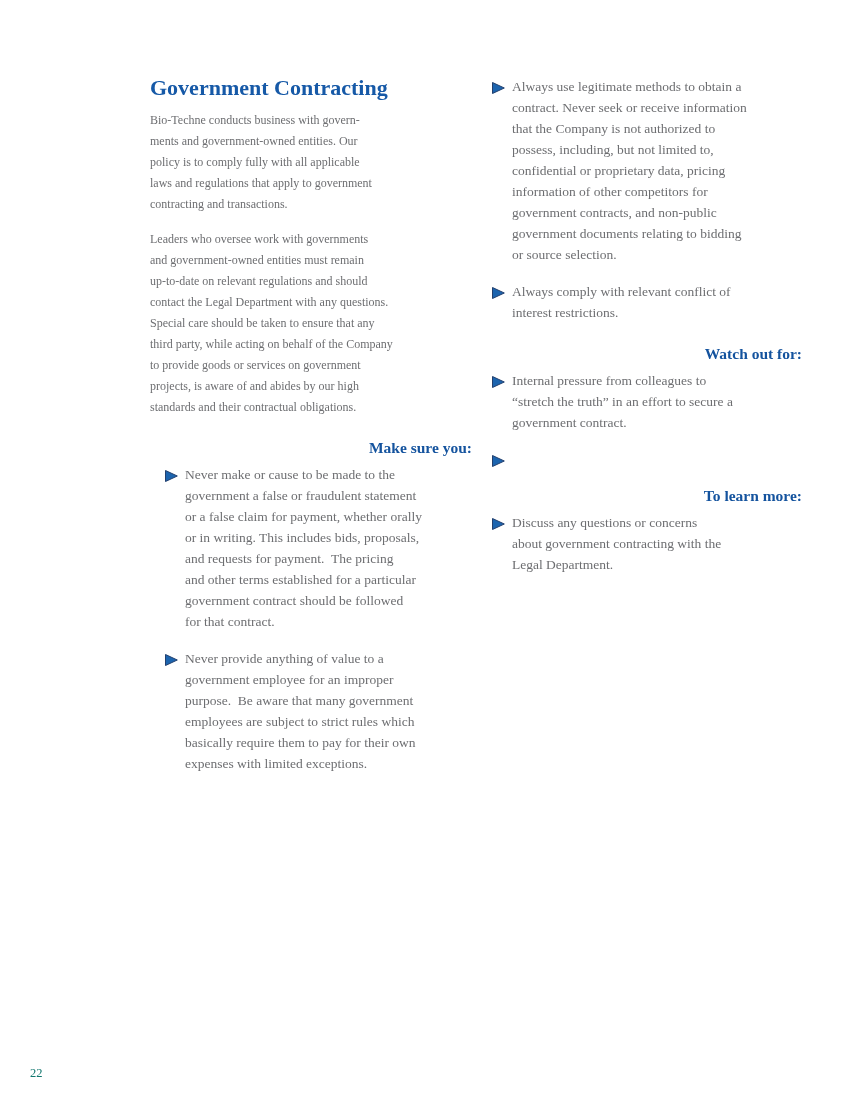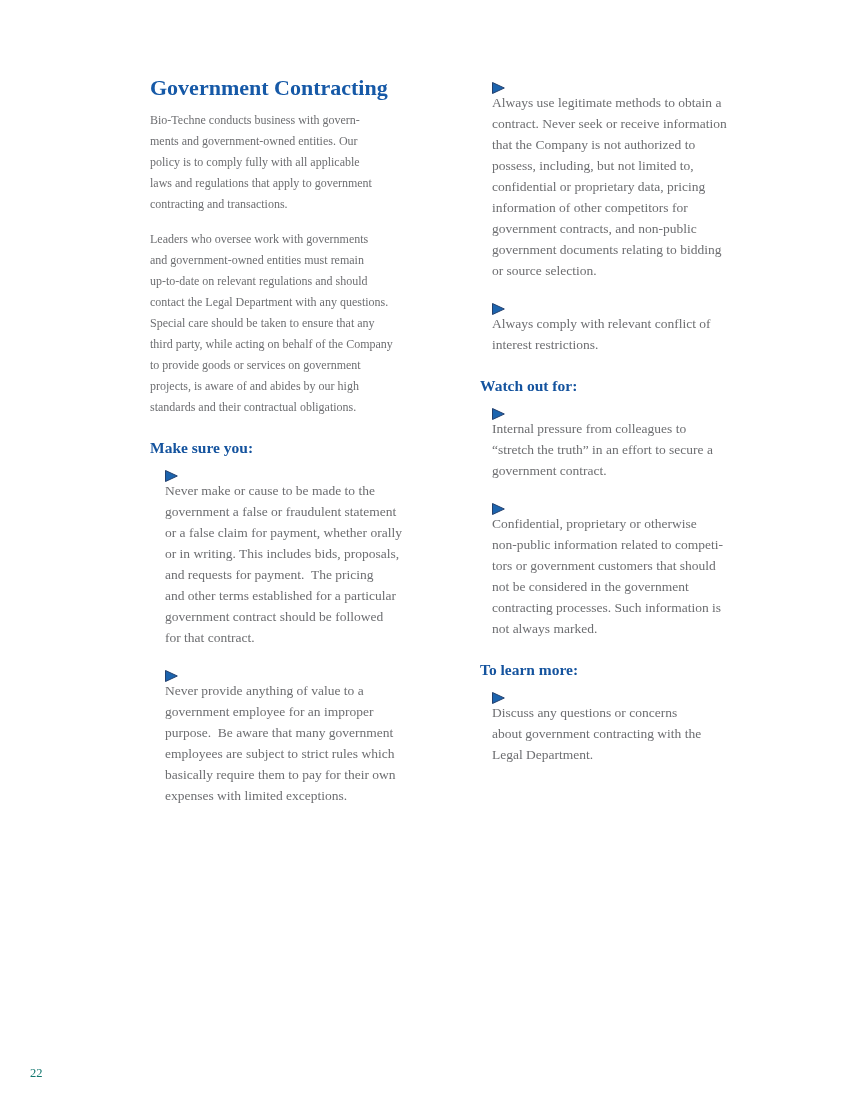--- a/index.html
+++ b/index.html
@@ -21,34 +21,34 @@
     font-weight: bold;
     color: #1659a7;
     margin: 0 0 10px 0;
   }
   h2.section-heading {
     font-size: 15.5px;
     line-height: 18px;
     font-weight: bold;
     color: #14539e;
     margin: 21px 0 7px 0;
+    text-align: right;
   }
   .col-right h2.section-heading { margin-top: 22px; }
   .body-text {
     font-size: 12px;
     line-height: 21px;
     color: #6d6e71;
     white-space: pre;
     margin: 0 0 14px 0;
   }
   .bullet {
     display: flex;
     align-items: flex-start;
     margin: 0 0 16px 0;
-    flex-direction: column;
   }
   .col-left .bullet { padding-left: 15px; }
   .col-right .bullet { padding-left: 12px; }
   .tri {
     flex: 0 0 auto;
     width: 13px;
     height: 12px;
     margin-top: 4px;
     margin-right: 7px;
     display: inline-block;
@@ -164,26 +164,20 @@
 “stretch the truth” in an effort to secure a
 government contract.</span>
     </div>
 
     <div class="bullet">
       <span class="tri">
         <svg width="13" height="12" viewBox="0 0 13 12">
             <path d="M0.5 0.5 L12.3 6 L0.5 11.5 Z" fill="#1c64ae" stroke="#23406e" stroke-width="1"></path>
           </svg>
       </span>
-      <span class="bullet-text">Confidential, proprietary or otherwise
-non-public information related to competi-
-tors or government customers that should
-not be considered in the government
-contracting processes. Such information is
-not always marked.</span>
     </div>
 
     <h2 class="section-heading">To learn more:</h2>
 
     <div class="bullet">
       <span class="tri">
         <svg width="13" height="12" viewBox="0 0 13 12">
             <path d="M0.5 0.5 L12.3 6 L0.5 11.5 Z" fill="#1c64ae" stroke="#23406e" stroke-width="1"></path>
           </svg>
       </span>

